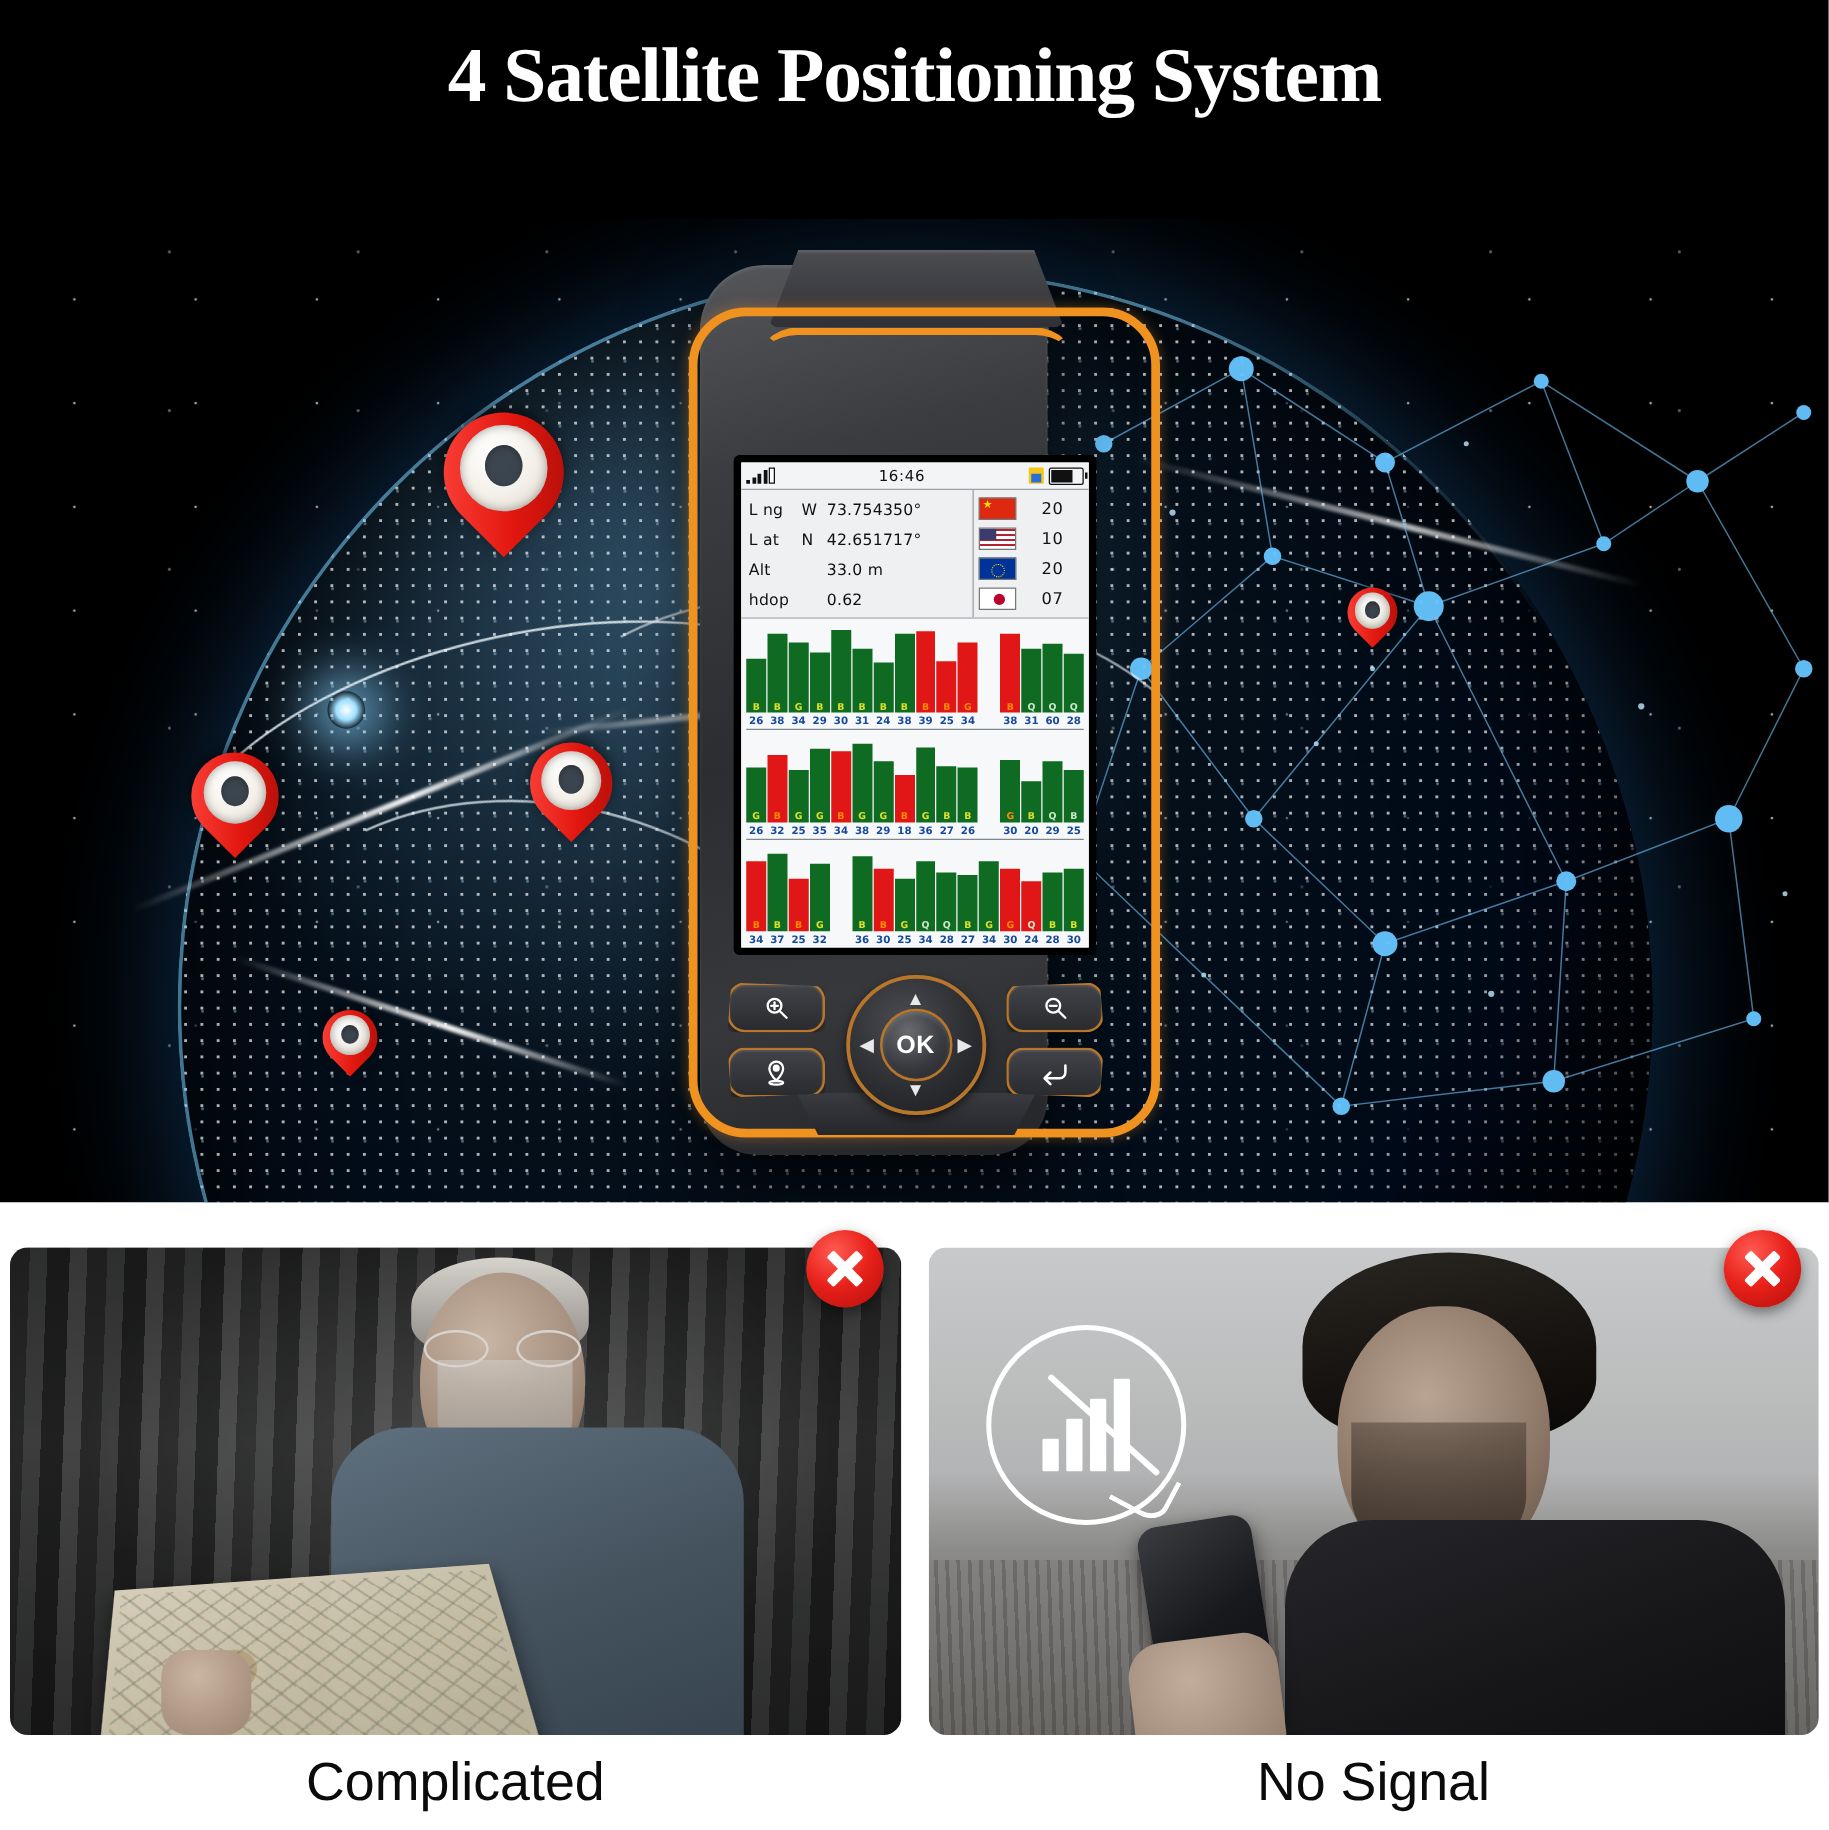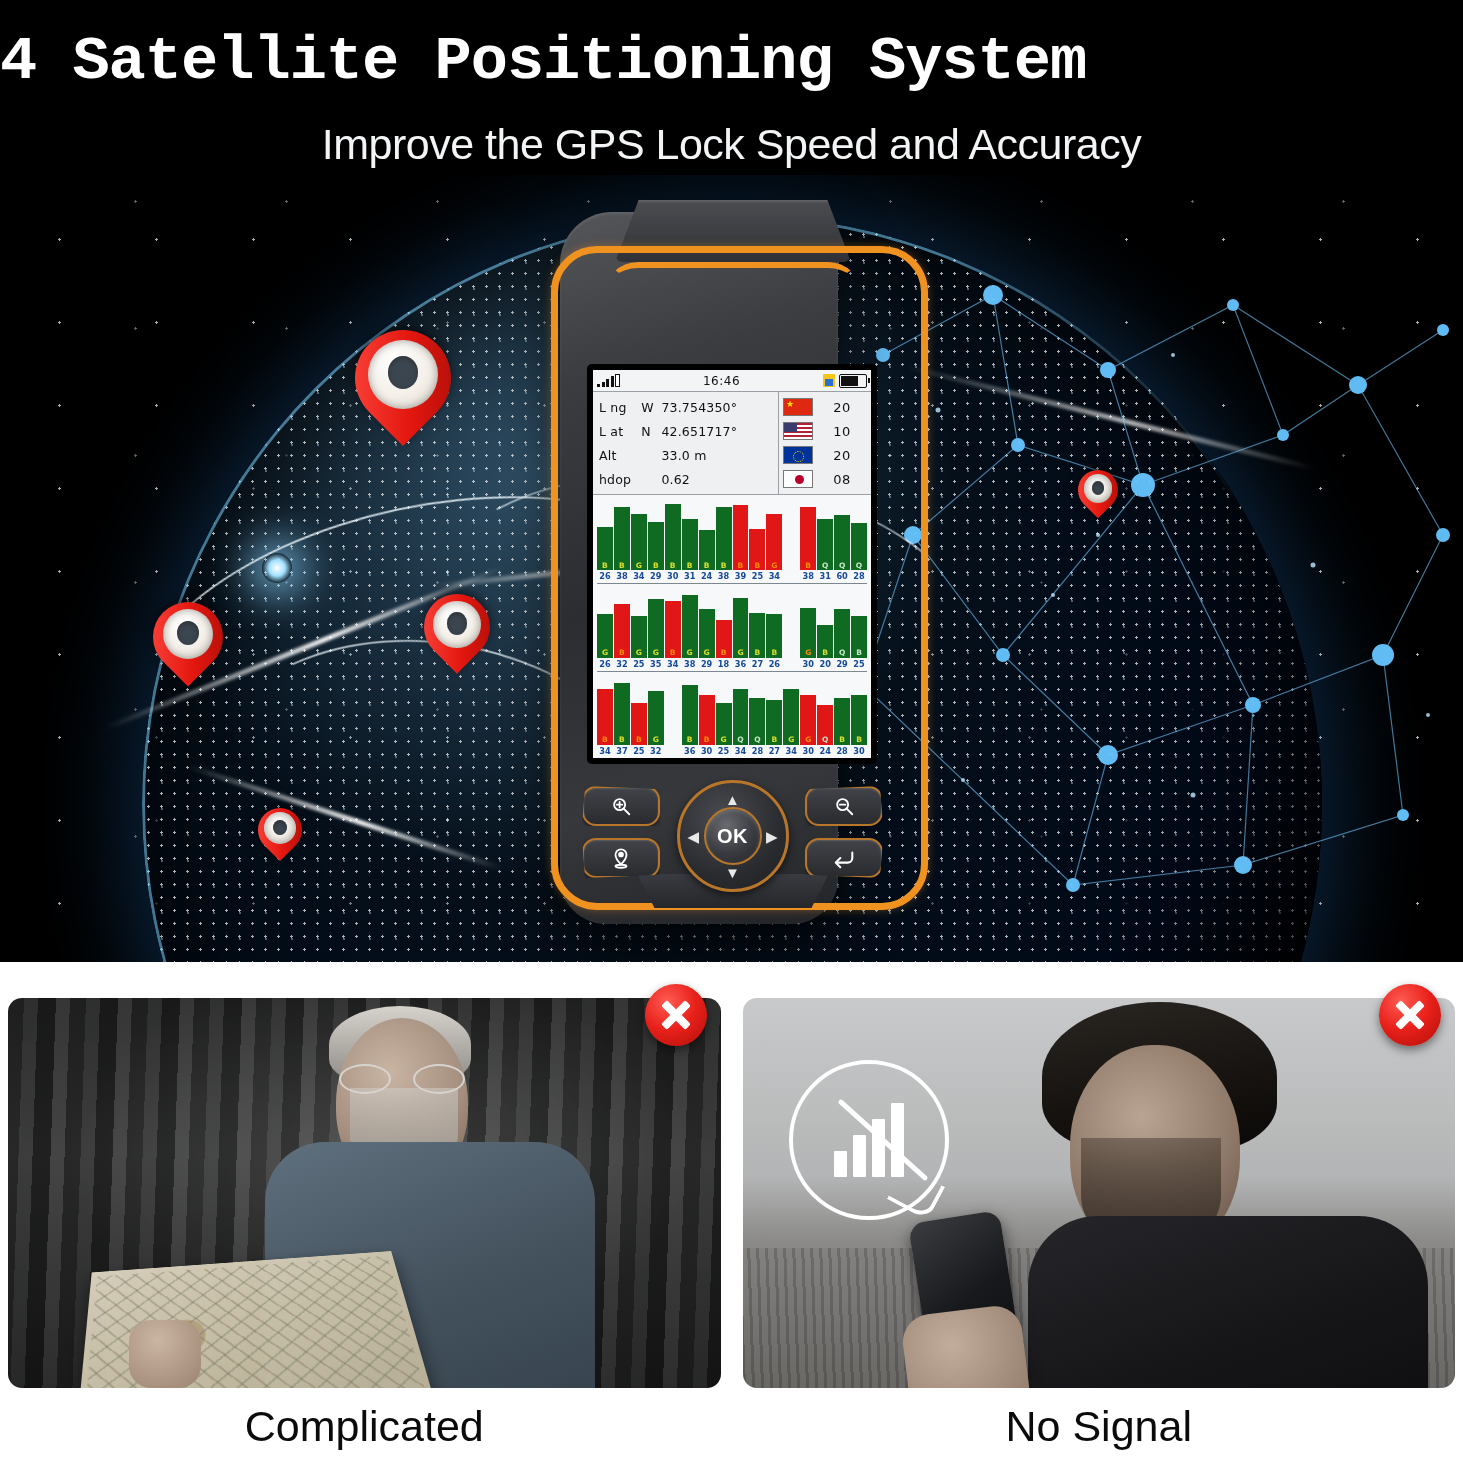--- a/index.html
+++ b/index.html
@@ -9,23 +9,23 @@
     background:#ffffff;
   }
 
   
   .hero{
     position:relative;width:1463px;height:962px;
     background:#000000;overflow:hidden;
   }
   .hero-title{
     position:absolute;top:26px;left:0;width:100%;
-    color:#ffffff;
+    text-align:center;color:#ffffff;
     font-size:62px;font-weight:bold;letter-spacing:-1px;
-    font-family:Liberation Mono, monospace;
+    font-family:Liberation Serif, serif;
     white-space:nowrap;
   }
   .hero-sub{
     position:absolute;top:120px;left:0;width:100%;
     text-align:center;color:#f2f4f6;
     font-size:43px;font-weight:400;letter-spacing:-0.5px;
     white-space:nowrap;
   }
 
   
@@ -420,21 +420,20 @@
       <div class="body"></div>
         <div class="hole"></div>
     </div>
     <div class="pin" style="left:1078px;top:295px;width:40px;height:40px;">
       <div class="body"></div>
         <div class="hole"></div>
     </div>
   </div>
 
   <div class="hero-title">4 Satellite Positioning System</div>
-  <div class="hero-sub">Improve the GPS Lock Speed and Accuracy</div>
 
   <div class="device">
     <div class="dev-cap"></div>
     <div class="dev-capline"></div>
     <div class="dev-outline"></div>
     <div class="dev-knob"></div>
     <div class="dev-bottom"></div>
 
     <div class="screen">
       <div class="lcd">
@@ -483,21 +482,21 @@
             <div class="flagrow">
               <div class="flagimg fl-us"></div>
               <div class="flagnum">10</div>
             </div>
             <div class="flagrow">
               <div class="flagimg fl-eu"></div>
               <div class="flagnum">20</div>
             </div>
             <div class="flagrow">
               <div class="flagimg fl-jp"></div>
-              <div class="flagnum">08</div>
+              <div class="flagnum">07</div>
             </div>
           </div>
         </div>
 
         <div class="charts" id="charts">
             <div class="chartrow">
               <div class="bars">
                 <div class="slot">
                   <div class="bar g" style="height: 59%;">
                     <span class="sysltr y">B</span>

